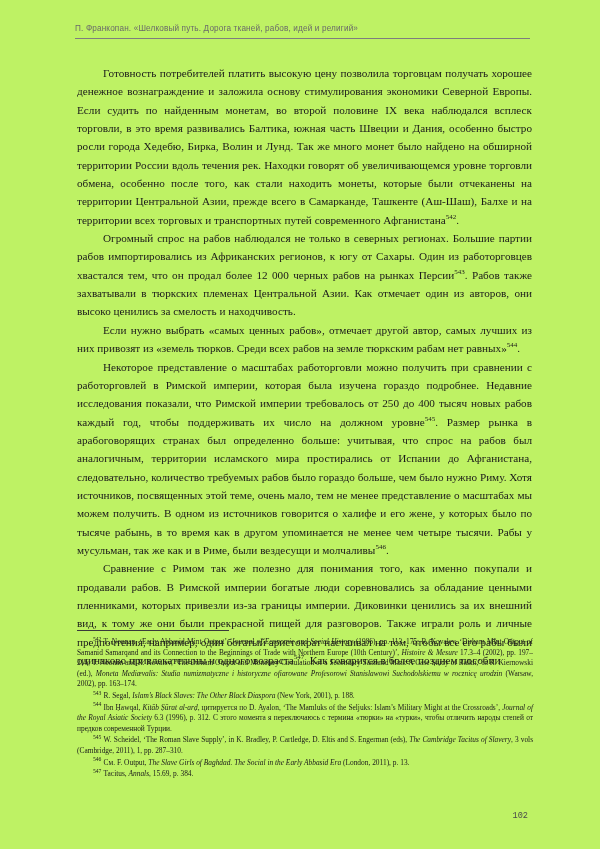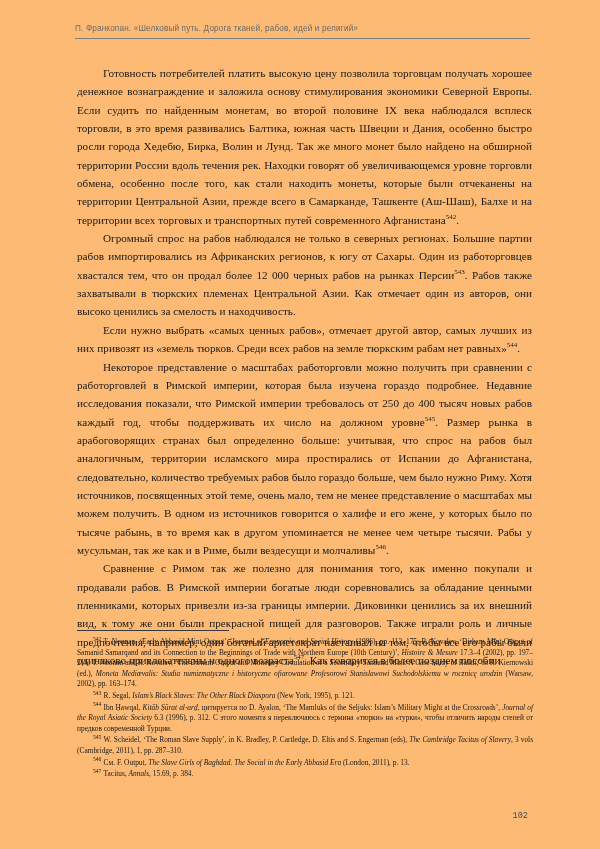--- a/index.html
+++ b/index.html
@@ -4,21 +4,21 @@
 <style>
   html, body {
     margin: 0;
     padding: 0;
     background: #ffffff;
   }
   .page {
     position: relative;
     width: 600px;
     height: 849px;
-    background: #fdba74;
+    background: #bef264;
     box-sizing: border-box;
     overflow: hidden;
     font-family: "Liberation Serif", "DejaVu Serif", serif;
     color: #1a1a1a;
   }
   
   .header {
     position: absolute;
     left: 75px;
     top: 24px;
@@ -121,21 +121,21 @@
     <p class="para"><span>Некоторое представление о масштабах работорговли можно получить при сравнении с работорговлей в Римской империи, которая была изучена гораздо подробнее. Недавние исследования показали, что Римской империи требовалось от 250 до 400 тысяч новых рабов каждый год, чтобы поддерживать их число на должном уровне</span><sup>545</sup><span>. Размер рынка в арабоговорящих странах был определенно больше: учитывая, что спрос на рабов был аналогичным, территории исламского мира простирались от Испании до Афганистана, следовательно, количество требуемых рабов было гораздо больше, чем было нужно Риму. Хотя источников, посвященных этой теме, очень мало, тем не менее представление о масштабах мы можем получить. В одном из источников говорится о халифе и его жене, у которых было по тысяче рабынь, в то время как в другом упоминается не менее чем четыре тысячи. Рабы у мусульман, так же как и в Риме, были вездесущи и молчаливы</span><sup>546</sup>.</p>
 
     <p class="para"><span>Сравнение с Римом так же полезно для понимания того, как именно покупали и продавали рабов. В Римской империи богатые люди соревновались за обладание ценными пленниками, которых привезли из-за границы империи. Диковинки ценились за их внешний вид, к тому же они были прекрасной пищей для разговоров. Также играли роль и личные предпочтения, например, один богатый аристократ настаивал на том, чтобы все его рабы были одинаково привлекательны и одного возраста</span><sup>547</sup><span>. Как говорится в более позднем пособии</span></p>
 
   </div>
 
   <div class="fn-rule"></div>
 
   <div class="footnotes">
       <p class="fn"><span class="fnum">542</span><span>T. Noonan, ‘Early Abbasid Mint Output’, </span><i>Journal of Economic and Social History</i><span> (1986), pp. 113–175; R. Kovalev, ‘Dirham Mint Output of Samanid Samarqand and its Connection to the Beginnings of Trade with Northern Europe (10th Century)’, </span><i>Histoire &amp; Mesure</i><span> 17.3–4 (2002), pp. 197–216; T. Noonan and R. Kovalev, ‘The Dirham Output and Monetary Circulation of a Secondary Samanid Mint: A Case Study of Balkh,’ in R. Kiernowski (ed.), </span><i>Moneta Mediævalis: Studia numizmatyczne i historyczne ofiarowane Profesorowi Stanislawowi Suchodolskiemu w rocznicę urodzin </i><span>(Warsaw, 2002), pp. 163–174.</span></p>
-      <p class="fn"><span class="fnum">543</span><span>R. Segal, </span><i>Islam’s Black Slaves: The Other Black Diaspora</i><span> (New York, 1995), p. 121.</span></p>
+      <p class="fn"><span class="fnum">543</span><span>R. Segal, </span><i>Islam’s Black Slaves: The Other Black Diaspora</i><span> (New York, 2001), p. 188.</span></p>
       <p class="fn"><span class="fnum">544</span><span>Ibn Ḥawqal, </span><i>Kitāb Ṣūrat al-arḍ</i><span>, цитируется по D. Ayalon, ‘The Mamluks of the Seljuks: Islam’s Military Might at the Crossroads’, </span><i>Journal of the Royal Asiatic Society</i><span> 6.3 (1996), p. 312. С этого момента я переключаюсь с термина «тюрки» на «турки», чтобы отличить народы степей от предков современной Турции.</span></p>
       <p class="fn"><span class="fnum">545</span><span>W. Scheidel, ‘The Roman Slave Supply’, in K. Bradley, P. Cartledge, D. Eltis and S. Engerman (eds), </span><i>The Cambridge Tacitus of Slavery</i><span>, 3 vols (Cambridge, 2011), 1, pp. 287–310.</span></p>
       <p class="fn"><span class="fnum">546</span><span>Cм. F. Output, </span><i>The Slave Girls of Baghdad. The Social in the Early Abbasid Era</i><span> (London, 2011), p. 13.</span></p>
       <p class="fn"><span class="fnum">547</span><span>Tacitus, </span><i>Annals</i><span>, 15.69, p. 384.</span></p>
     </div>
 
   <div class="pageno">102</div>
 
 </div>
 

